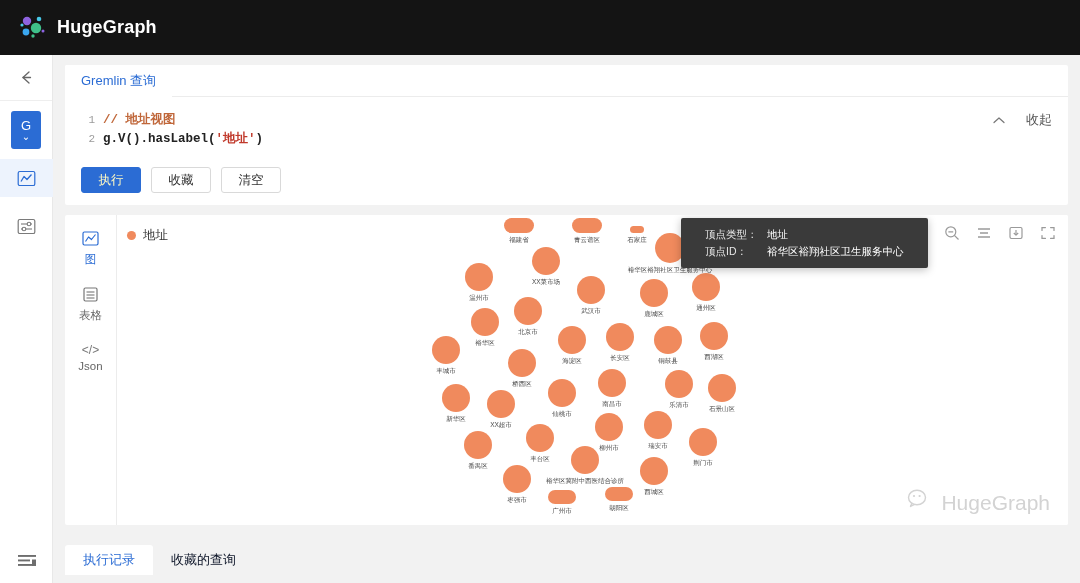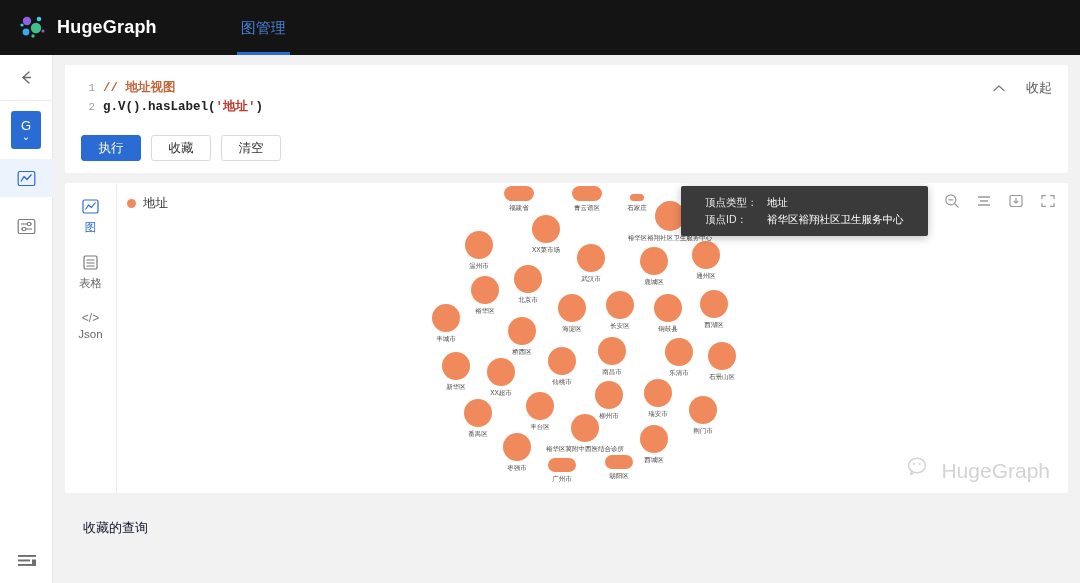--- a/index.html
+++ b/index.html
@@ -181,23 +181,20 @@
           <circle cx="18" cy="15" r="5.2" fill="#3fc08a"></circle>
           <circle cx="8" cy="19" r="3.4" fill="#3aa7f0"></circle>
           <circle cx="21" cy="6" r="2.3" fill="#47c8e8"></circle>
           <circle cx="4" cy="12" r="1.6" fill="#47c8e8"></circle>
           <circle cx="15" cy="23" r="1.7" fill="#3fc08a"></circle>
           <circle cx="25" cy="18" r="1.5" fill="#8e63e0"></circle>
         </svg>
       </span>
       <span class="brand-name">HugeGraph</span>
     </div>
-    <div class="nav-tabs">
-      <div class="nav-tab active">图管理</div>
-    </div>
   </div>
 
   <div class="rail">
     <div class="rail-top">
       <svg width="17" height="17" viewBox="0 0 17 17">
         <path d="M11 3 L5 8.5 L11 14" fill="none" stroke="#666" stroke-width="1.3" stroke-linecap="round" stroke-linejoin="round"></path>
         <path d="M5 8.5 L12.5 8.5" fill="none" stroke="#666" stroke-width="1.3" stroke-linecap="round"></path>
       </svg>
     </div>
 
@@ -235,20 +232,23 @@
         <rect x="1" y="6.5" width="12" height="1.9" fill="#6e6e6e"></rect>
         <rect x="1" y="11" width="18" height="1.9" fill="#6e6e6e"></rect>
         <rect x="15" y="6.5" width="4" height="6.4" fill="#6e6e6e"></rect>
       </svg>
     </div>
   </div>
 
   <div class="work">
 
     <div class="editor-card">
+      <div class="card-tabs">
+        <div class="card-tab">Gremlin 查询</div>
+      </div>
 
       <div class="editor-body">
         <div class="collapse">
           <svg width="12" height="9" viewBox="0 0 12 9">
             <path d="M1 6.5 L6 2 L11 6.5" fill="none" stroke="#777" stroke-width="1.2" stroke-linecap="round" stroke-linejoin="round"></path>
           </svg>
           <span>收起</span>
         </div>
 
         <div class="code-area">
@@ -496,17 +496,18 @@
               <circle cx="7" cy="8" r="1.1" fill="#d3d3d3"></circle>
               <circle cx="12.6" cy="8" r="1.1" fill="#d3d3d3"></circle>
             </svg>
           </span>
           <span>HugeGraph</span>
         </div>
       </div>
     </div>
 
     <div class="bottom-card">
+      <div class="bt-tab active">执行记录</div>
       <div class="bt-tab">收藏的查询</div>
     </div>
 
   </div>
 </div>
 
 </body></html>

